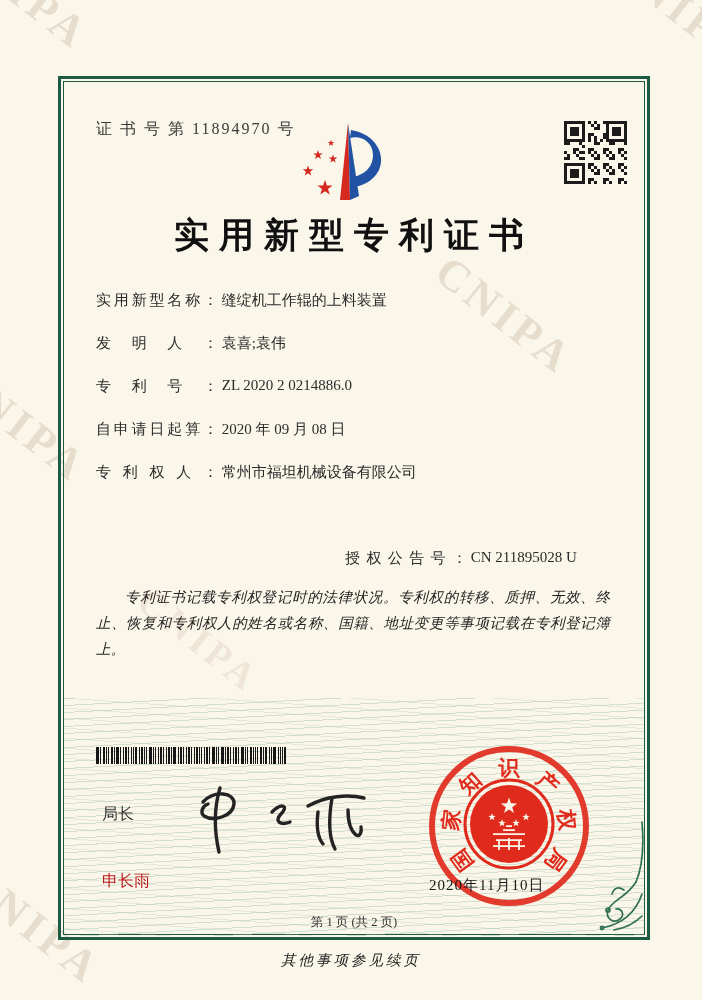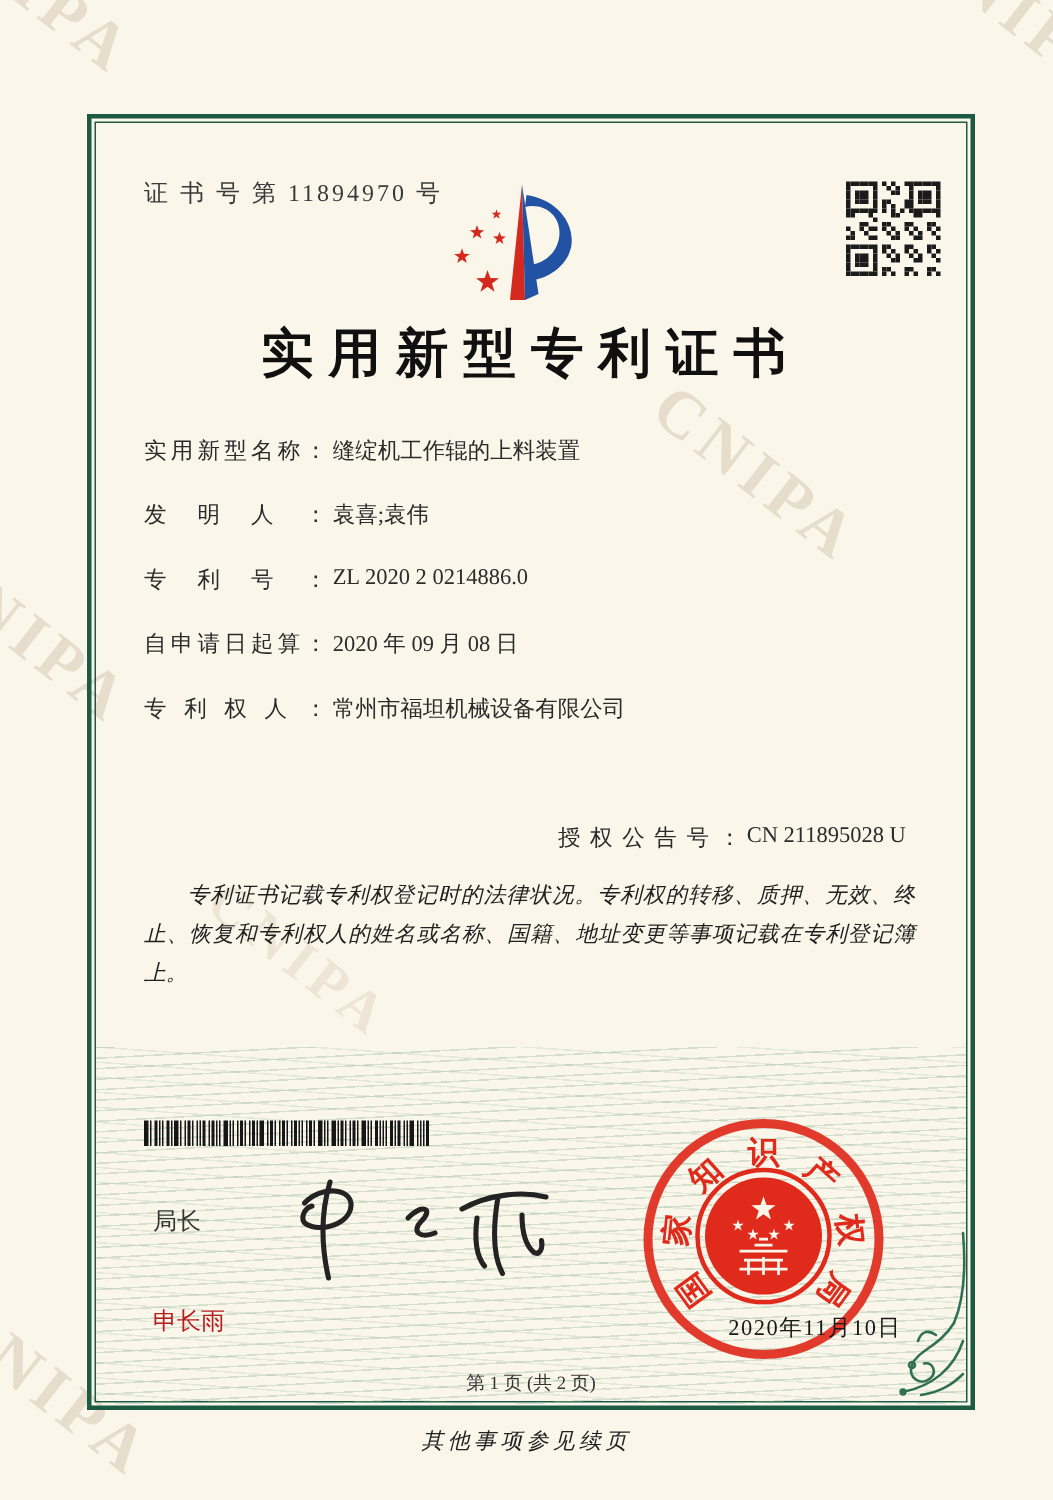--- a/index.html
+++ b/index.html
@@ -29,41 +29,41 @@
   .qr .d{background:#1b1b1b;}
   .title{
     position:absolute;left:58px;top:212px;width:592px;z-index:2;
     text-align:center;font-size:35px;font-weight:bold;letter-spacing:10px;color:#101010;
   }
   .fields{position:absolute;left:96px;top:291px;width:520px;z-index:2;}
   .row{height:43px;font-size:15px;color:#2b2b2b;white-space:nowrap;}
   .row-label{display:inline-block;width:122px;text-align-last:justify;vertical-align:top;}
   .row-value{margin-left:0px;margin-top:44px;}
   .grant-row{position:absolute;left:96px;top:549px;width:520px;z-index:2;font-size:15px;white-space:nowrap;}
-  .grant-no{position:absolute;left:276px;top:0;}
+  .grant-no{position:absolute;left:249px;top:0;}
   .paras{position:absolute;left:96px;top:584px;width:514px;z-index:2;
     font-size:14.5px;line-height:1.8;color:#1f1f1f;font-style:italic;text-align:justify;}
   .paras p{margin:0;text-indent:2em;}
   .waves{
     position:absolute;left:64px;top:698px;width:580px;height:238px;z-index:1;
     background:
       repeating-linear-gradient(177deg, rgba(150,185,160,0.38) 0 1px, transparent 1px 7px),
       repeating-linear-gradient(184deg, rgba(150,185,160,0.22) 0 1px, transparent 1px 10px);
   }
   .barcode{position:absolute;left:96px;top:747px;width:196px;height:17px;z-index:2;font-size:0;white-space:nowrap;}
   .barcode i{display:inline-block;height:100%;background:#161616;}
   .sig-title{position:absolute;left:102px;top:804px;z-index:2;font-family:"Liberation Sans",sans-serif;font-size:16px;color:#333;}
   .sig-name{position:absolute;left:102px;top:871px;z-index:2;font-family:"Liberation Sans",sans-serif;font-size:16px;color:#b91c1c;}
   .signature{position:absolute;left:190px;top:778px;z-index:2;}
   .seal{position:absolute;left:429px;top:746px;width:160px;height:160px;z-index:3;
     border:6px solid rgba(224,42,28,0.92);border-radius:50%;box-sizing:border-box;}
   .seal-ch{position:absolute;left:50%;top:50%;font-size:21px;font-weight:bold;color:#e02a1c;
     font-family:"Liberation Serif",serif;}
   .seal-emblem{position:absolute;left:50%;top:50%;transform:translate(-50%,-52%);}
-  .seal-date{position:absolute;left:-6px;top:124px;width:172px;text-align:right;z-index:4;
+  .seal-date{position:absolute;left:-6px;top:124px;width:172px;text-align:left;z-index:4;
     font-size:15px;color:#181818;letter-spacing:1px;white-space:nowrap;}
   .flourish{position:absolute;left:578px;top:818px;z-index:2;}
   .page-note{position:absolute;left:58px;top:914px;width:592px;text-align:center;z-index:2;font-size:12.5px;color:#333;}
   .footer-note{position:absolute;left:0;top:951px;width:702px;text-align:center;z-index:2;
     font-size:14.5px;font-style:italic;letter-spacing:3px;color:#222;}
 </style>
 </head>
 <body>
 
 <span class="wm" style="left:-60px;top:-35px;">CNIPA</span>

